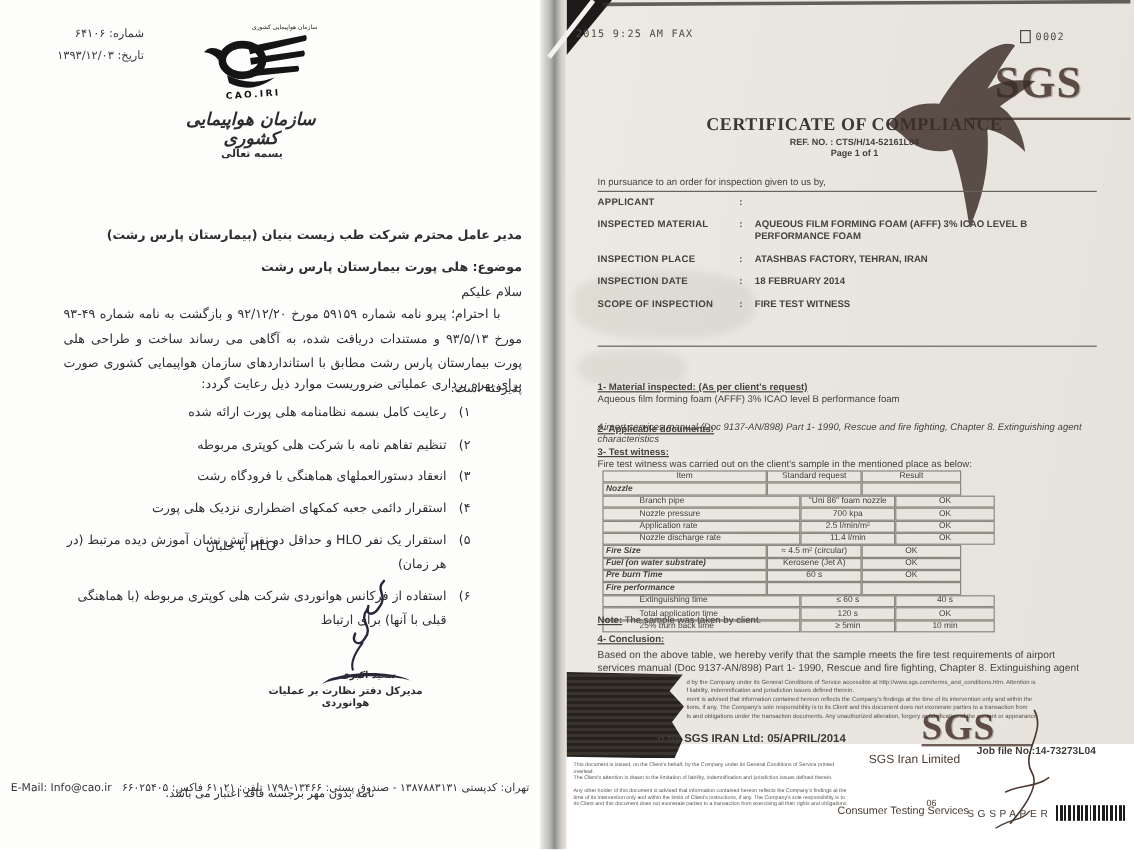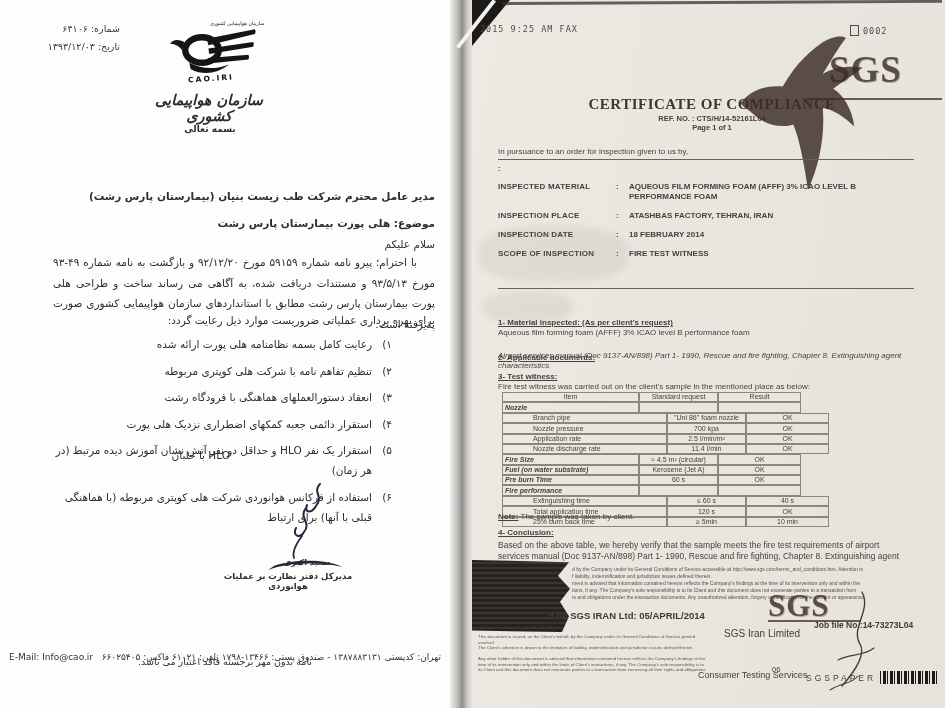--- a/index.html
+++ b/index.html
@@ -15,21 +15,21 @@
   .besm{font-weight:bold;font-size:9px;}
   .fa-body{font-size:10.5px;line-height:20.5px;text-align:justify;text-align-last:right;color:#2e2c35;}
   .fa-item{display:flex;flex-direction:row;font-size:10.5px;line-height:20px;color:#2e2c35;}
   .fa-item .inum{width:20px;flex:none;}
   .sig-name{font-size:8px;font-weight:bold;}
   .sig-title{font-size:8.5px;font-weight:bold;}
   .foot-note{font-size:9.5px;text-align:center;}
   .foot-line{font-size:9px;text-align:center;color:#33313a;}
 
   
-  .right-page{position:absolute;left:472px;top:0;width:473px;height:708px;background:linear-gradient(100deg,#edeae4 0%,#e9e6e0 40%,#e6e3dc 100%);color:#45423c;}
+  .right-page{position:absolute;left:472px;top:0;width:473px;height:620px;background:linear-gradient(100deg,#edeae4 0%,#e9e6e0 40%,#e6e3dc 100%);color:#45423c;}
   .fax-mono{font-family:"DejaVu Sans Mono",monospace;font-size:8.5px;letter-spacing:1px;color:#4f4c48;}
   .sgs-big{font-family:"Liberation Serif",serif;font-weight:bold;font-size:37px;letter-spacing:1px;color:#4a382f;opacity:.88;text-shadow:1px 1px 0 rgba(60,40,30,.35);}
   .cert-title{font-family:"Liberation Serif",serif;font-weight:bold;font-size:15px;letter-spacing:.5px;color:#3c3831;text-align:center;}
   .cert-sub{font-size:7.5px;font-weight:bold;text-align:center;color:#46423b;}
   .body8{font-size:8px;line-height:10px;color:#46433d;}
   .rule{border-top:1.5px solid #67635b;}
   .frow{display:flex;margin-bottom:9px;}
   .flabel{width:118px;flex:none;font-size:8px;font-weight:bold;letter-spacing:.2px;}
   .fcolon{width:13px;flex:none;font-size:8px;font-weight:bold;}
   .fvalue{flex:1;font-size:8px;font-weight:bold;line-height:10px;}
@@ -155,20 +155,21 @@
     <svg class="abs" style="left:258px;top:36px;opacity:.82;" width="156" height="158" viewBox="0 0 140 150">
       <path d="M6,64 C14,52 30,46 46,48 C54,34 66,18 84,6 C96,-1 104,0 106,2 C98,12 92,24 84,36 C94,30 108,28 122,30 C112,38 102,44 94,50 C104,56 112,70 114,86 C104,76 94,70 84,68 C86,92 82,120 70,146 C66,120 62,98 56,84 C44,88 28,84 18,74 C14,70 9,68 6,64 Z" fill="#3c2c28"></path>
       <path d="M6,64 C10,60 14,58 18,58 L14,66 Z" fill="#3c2c28"></path>
     </svg>
 
     <div class="abs body8" style="left:26px;top:147px;">In pursuance to an order for inspection given to us by,</div>
     <div class="abs rule" style="left:26px;top:159px;width:416px;"></div>
 
     <div class="abs" style="left:26px;top:164px;width:416px;">
       <div class="frow">
+        <div class="flabel">APPLICANT</div>
         <div class="fcolon">:</div>
       </div>
       <div class="frow">
         <div class="flabel">INSPECTED MATERIAL</div>
         <div class="fcolon">:</div>
         <div class="fvalue prel">AQUEOUS FILM FORMING FOAM (AFFF) 3% ICAO LEVEL B
 PERFORMANCE FOAM</div>
       </div>
       <div class="frow">
         <div class="flabel">INSPECTION PLACE</div>

